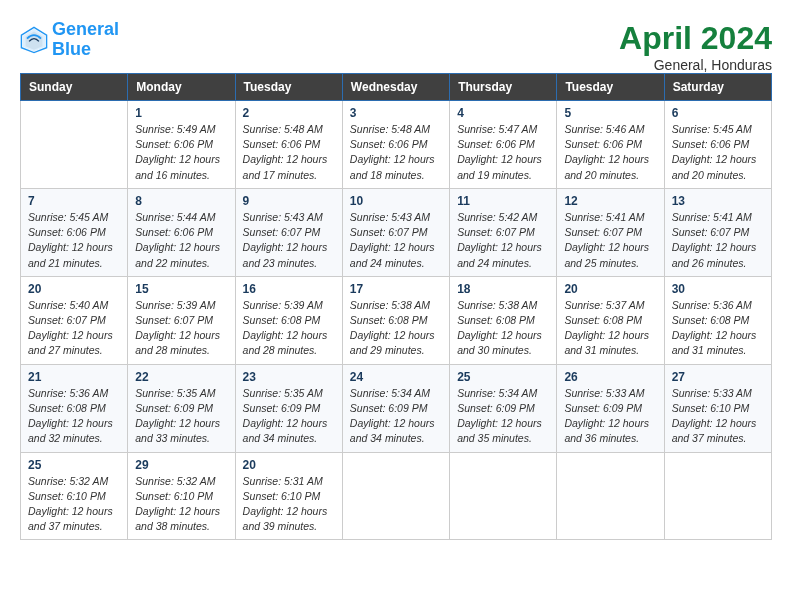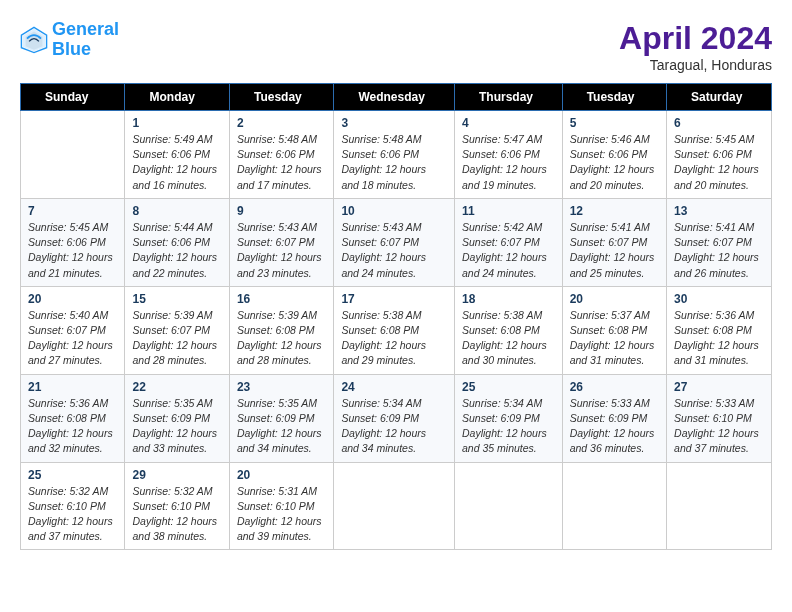--- a/index.html
+++ b/index.html
@@ -7,21 +7,20 @@
       font-family: Arial, sans-serif;
       background: #fff;
       width: 792px;
       min-height: 612px;
       padding: 20px;
     }
     .header {
       display: flex;
       justify-content: space-between;
       align-items: flex-start;
-      margin-bottom: 10px;
     }
     .logo {
       display: flex;
       align-items: center;
     }
     .logo-text {
       font-size: 18px;
       font-weight: bold;
       color: #1a3a5c;
       line-height: 1.1;
@@ -33,36 +32,36 @@
       width: 28px;
       height: 28px;
       margin-right: 4px;
     }
     .title-block {
       text-align: right;
     }
     .calendar-title {
       font-size: 32px;
       font-weight: bold;
-      color: #4c1d95;
+      color: #15803d;
     }
     .calendar-subtitle {
       font-size: 14px;
       color: #333;
     }
     table {
       width: 100%;
       border-collapse: collapse;
       font-size: 11px;
     }
     thead tr th {
-      background-color: #000000;
+      background-color: #404040;
       color: #fff;
       text-align: left;
-      padding: 6px 24px;
+      padding: 6px 8px;
       font-size: 12px;
       font-weight: bold;
       border: 1px solid #2b6cb0;
     }
     tbody tr td {
       border: 1px solid #ccc;
       vertical-align: top;
       padding: 5px 7px;
       min-width: 100px;
       height: 80px;
@@ -104,21 +103,21 @@
     </svg>
     <div>
       <div class="logo-text">
         <span>General</span><br>
         <span style="color:#2196f3">Blue</span>
       </div>
     </div>
   </div>
   <div class="title-block">
     <div class="calendar-title">April 2024</div>
-    <div class="calendar-subtitle">Taragual, Honduras</div>
+    <div class="calendar-subtitle">General, Honduras</div>
   </div>
 </div>
 
 <table>
   <thead>
     <tr id="header-row">
         <th>Sunday</th>
         <th>Monday</th>
         <th>Tuesday</th>
         <th>Wednesday</th>

